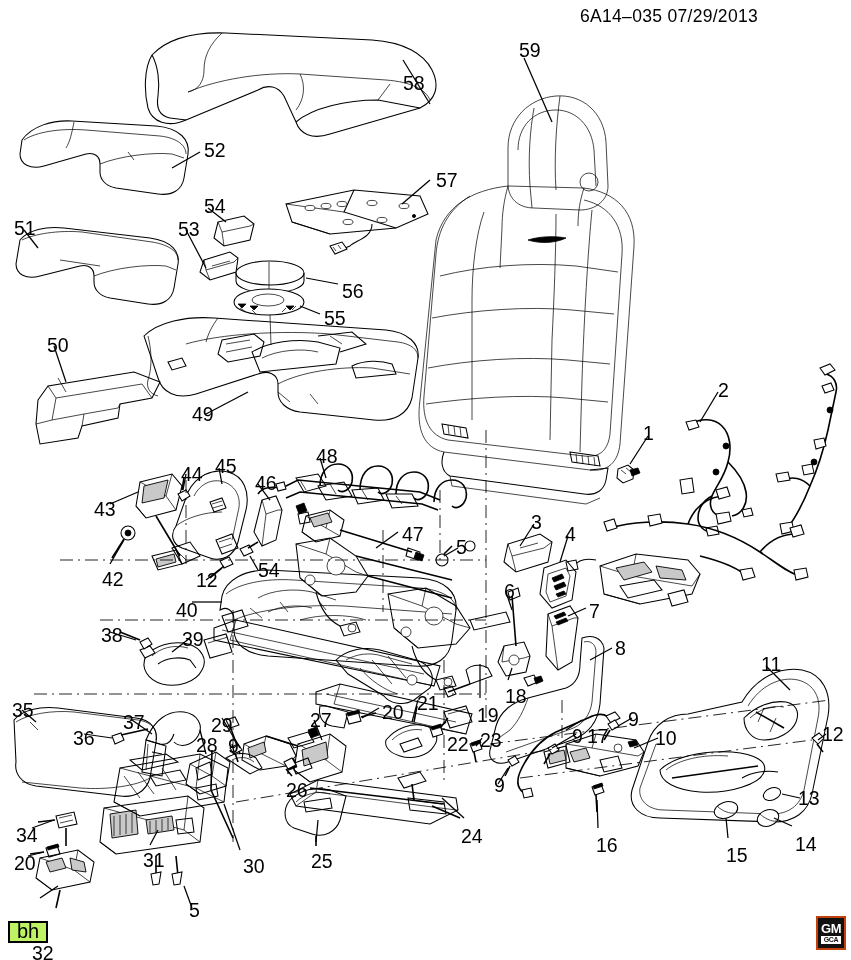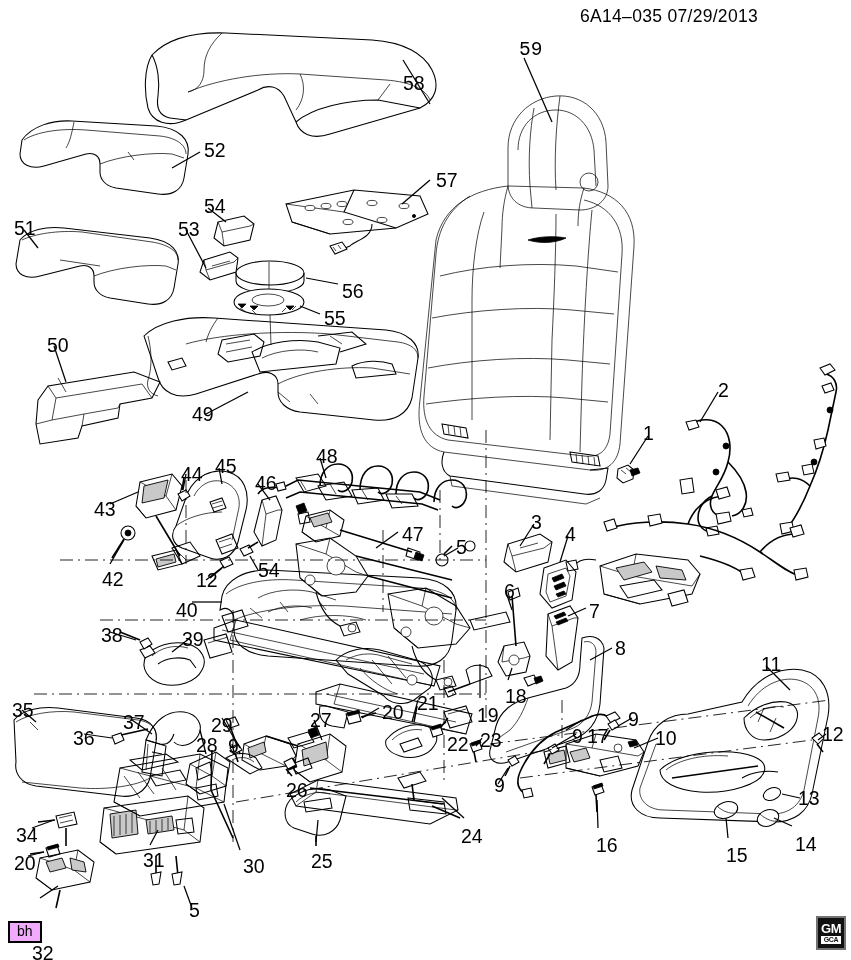--- a/index.html
+++ b/index.html
@@ -2,23 +2,23 @@
 <html><head>
 <meta charset="utf-8">
 <style>
   html,body{margin:0;padding:0;background:#fff;}
   body{width:851px;height:960px;position:relative;overflow:hidden;
        font-family:"Liberation Sans",sans-serif;color:#000;}
   #sheet{position:absolute;inset:0;width:772px;height:960px;text-align:center;}
   .hdr{position:absolute;top:6px;right:14px;font-size:17.5px;letter-spacing:.3px;
        white-space:nowrap;font-family:"Liberation Sans",sans-serif;}
   .bh{position:absolute;left:8px;top:921px;border:2px solid #000;padding:1px 7px 2px 7px;
-      font-size:14px;line-height:15px;background:#f0abfc;}
+      font-size:20px;line-height:15px;background:#bef264;}
   .gm{position:absolute;left:816px;top:916px;width:30px;height:34px;
-      background:#111;border:2px solid #737373;box-sizing:border-box;
+      background:#111;border:2px solid #c2410c;box-sizing:border-box;
       display:flex;flex-direction:column;align-items:center;justify-content:center;}
   .gm .g1{color:#fff;font-size:13px;font-weight:bold;line-height:12px;letter-spacing:-.5px;}
   .gm .g2{background:#fff;color:#111;font-size:7px;font-weight:bold;line-height:8px;
           padding:0 3px;margin-top:1px;letter-spacing:-.3px;}
   .cn{position:absolute;font-size:19.5px;line-height:19.5px;white-space:nowrap;}
   svg{position:absolute;left:0;top:0;width:851px;height:960px;overflow:visible;}
   .ln{fill:none;stroke:#000;stroke-width:1.05;}
   .ln2{fill:none;stroke:#000;stroke-width:1.6;}
   .lnt{fill:none;stroke:#000;stroke-width:.72;}
   .ldr{fill:none;stroke:#000;stroke-width:1.25;}
@@ -774,21 +774,21 @@
       <div class="cn" style="left: 192px; top: 405px;">49</div>
       <div class="cn" style="left: 47px; top: 336px;">50</div>
       <div class="cn" style="left: 14px; top: 219px;">51</div>
       <div class="cn" style="left: 204px; top: 141px;">52</div>
       <div class="cn" style="left: 178px; top: 220px;">53</div>
       <div class="cn" style="left: 204px; top: 197px;">54</div>
       <div class="cn" style="left: 324px; top: 309px;">55</div>
       <div class="cn" style="left: 342px; top: 282px;">56</div>
       <div class="cn" style="left: 436px; top: 171px;">57</div>
       <div class="cn" style="left: 403px; top: 46px; margin-top: 28px;">58</div>
-      <div class="cn" style="left: 519px; top: 41px; font-family: Liberation Mono, monospace;">59</div>
+      <div class="cn" style="left: 519px; top: 41px;">59</div>
     </div>
 
   <div class="bh">bh</div>
 
   <div class="gm">
     <div class="g1">GM</div>
     <div class="g2">GCA</div>
   </div>
 
 </div>

